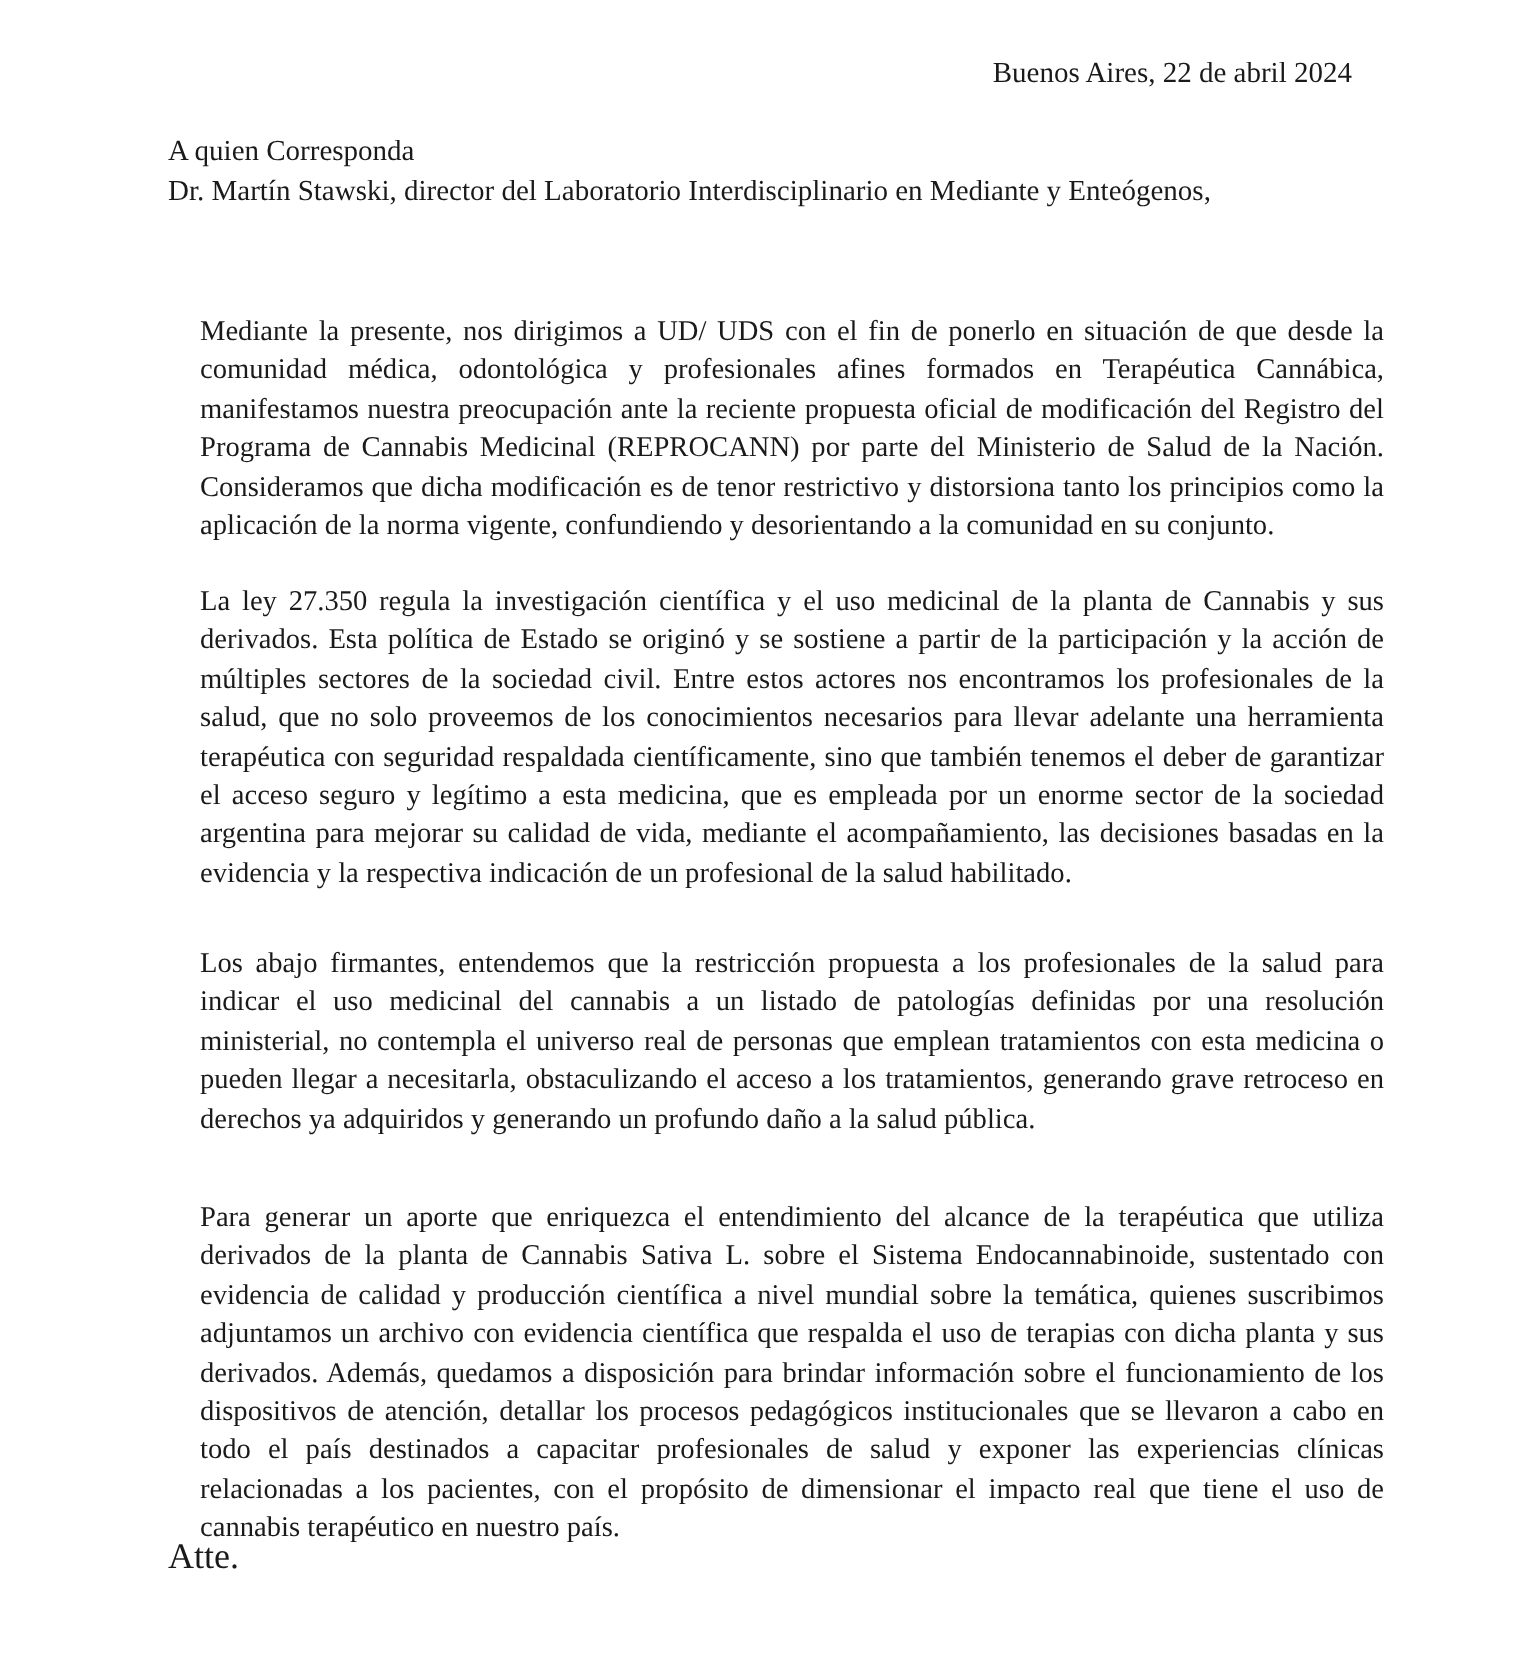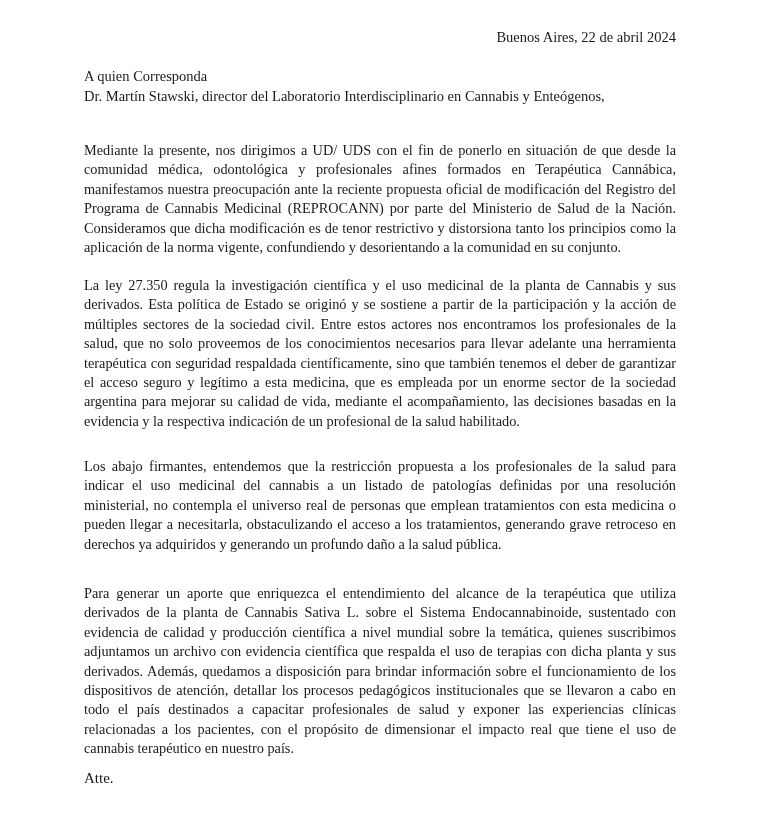--- a/index.html
+++ b/index.html
@@ -40,45 +40,45 @@
       line-height: 19.5px;
     }
     .recipient div { white-space: nowrap; }
     .para {
       position: absolute;
       left: 0;
       width: 592px;
       text-align: justify;
       font-size: 14.3px;
       line-height: 19.4px;
-      margin: 0;
+      margin: 16px;
       text-align-last: left;
       hyphens: none;
     }
     #p1 { top: 141px; }
     #p2 { top: 276px; }
     #p3 { top: 457px; }
     #p4 { top: 584px; }
     .closing {
       position: absolute;
       top: 769px;
       left: 0;
-      font-size: 15px;
+      font-size: 18px;
       line-height: 19px;
     }
   </style>
 </head>
 <body>
 
 <div class="page">
   <div class="date">Buenos Aires, 22 de abril 2024</div>
 
   <div class="recipient">
     <div>A quien Corresponda</div>
-    <div>Dr. Martín Stawski, director del Laboratorio Interdisciplinario en Cannabis y Enteógenos,</div>
+    <div>Dr. Martín Stawski, director del Laboratorio Interdisciplinario en Mediante y Enteógenos,</div>
   </div>
 
   <p class="para" id="p1">Mediante la presente, nos dirigimos a UD/ UDS con el fin de ponerlo en situación de  que desde la comunidad médica, odontológica y profesionales afines formados en Terapéutica Cannábica, manifestamos nuestra preocupación ante la reciente propuesta oficial de modificación del Registro del Programa de Cannabis Medicinal (REPROCANN) por parte del Ministerio de Salud de la Nación. Consideramos que dicha modificación es de tenor restrictivo y distorsiona tanto los principios como la aplicación de la norma vigente, confundiendo y desorientando a la comunidad en su conjunto.</p>
   <p class="para" id="p2">La ley 27.350 regula la investigación científica y el uso medicinal de la planta de Cannabis y sus derivados. Esta política de Estado se originó y se sostiene a partir de la participación y la acción de múltiples sectores de la sociedad civil. Entre estos actores nos encontramos los profesionales de la salud, que no solo proveemos de los conocimientos necesarios para llevar adelante una herramienta terapéutica con seguridad respaldada científicamente, sino que también tenemos el deber de garantizar el acceso seguro y legítimo a esta medicina, que es empleada por un enorme sector de la sociedad argentina para mejorar su calidad de vida, mediante el acompañamiento, las decisiones basadas en la evidencia y  la respectiva indicación de un profesional de la salud habilitado.</p>
   <p class="para" id="p3">Los abajo firmantes, entendemos que la restricción propuesta a los profesionales de la salud para indicar el uso medicinal del cannabis a un listado de patologías definidas por una resolución ministerial, no contempla el universo real de personas que emplean tratamientos con esta medicina o pueden llegar a necesitarla, obstaculizando  el acceso a los tratamientos, generando  grave retroceso en derechos ya adquiridos y generando un profundo daño a la salud pública.</p>
   <p class="para" id="p4">Para generar un aporte que enriquezca el entendimiento del alcance de la terapéutica que utiliza derivados de la planta de Cannabis Sativa L. sobre el Sistema Endocannabinoide, sustentado con evidencia de calidad y producción científica a nivel mundial sobre la temática, quienes suscribimos adjuntamos un archivo con evidencia científica que respalda el uso de terapias con dicha planta y sus derivados. Además, quedamos a disposición para brindar información sobre el funcionamiento de los dispositivos de atención, detallar los procesos pedagógicos institucionales que se llevaron a cabo en todo el país destinados a capacitar profesionales de salud y exponer las experiencias clínicas relacionadas a los pacientes, con el propósito de dimensionar el impacto real que tiene el uso de cannabis terapéutico en nuestro país.</p>
 
   <div class="closing">Atte.</div>
 </div>
 

